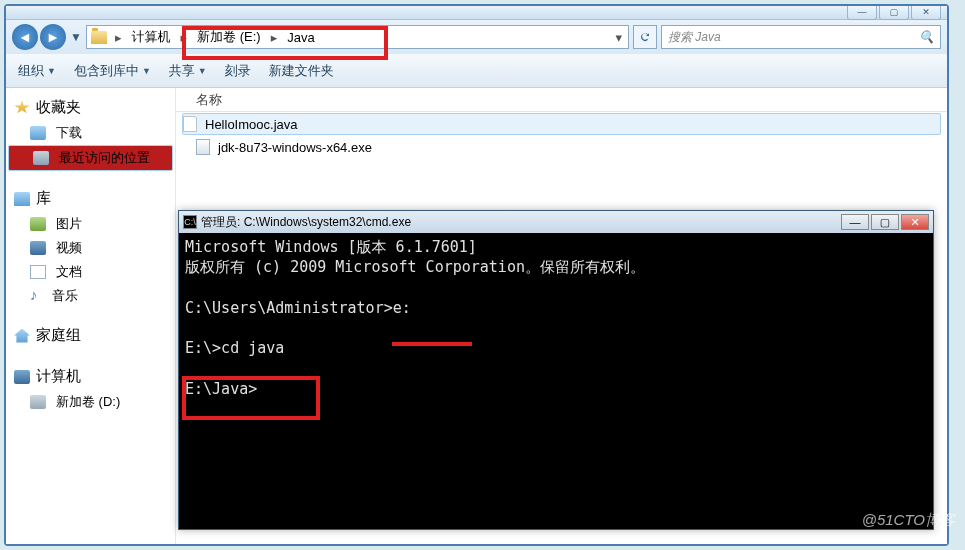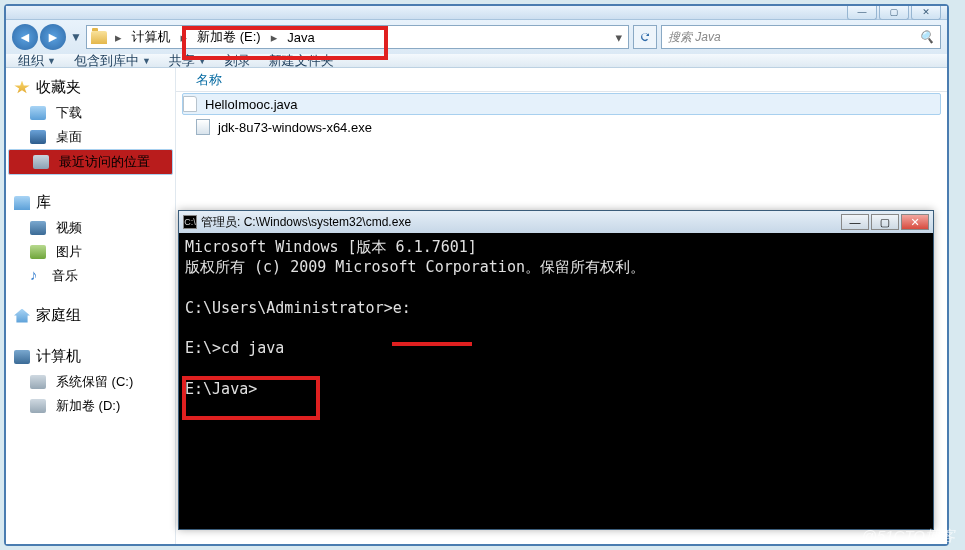--- a/index.html
+++ b/index.html
@@ -27,21 +27,21 @@
   .addr-seg { padding:0 6px; height:100%; display:flex; align-items:center; border-right:0; cursor:pointer; }
   .addr-chev { padding:0 4px; color:#555; }
   .folder-mini { width:16px; height:13px; margin:0 4px; background:linear-gradient(#f9e29c,#e4b74b); border-radius:2px 2px 0 0; position:relative; }
   .folder-mini::before { content:""; position:absolute; top:-3px; left:1px; width:6px; height:3px; background:#e4b74b; border-radius:1px 1px 0 0; }
   .addr-drop { margin-left:auto; padding:0 6px; color:#555; }
   .refresh-btn { width:24px; height:24px; border:1px solid #8aa9c4; background:#eef5fb; display:flex; align-items:center; justify-content:center; cursor:pointer; }
   .refresh-glyph { width:14px; height:14px; position:relative; }
   .refresh-glyph svg { width:14px; height:14px; }
   .searchbox { width:280px; height:24px; background:#fff; border:1px solid #8aa9c4; display:flex; align-items:center; padding:0 6px; color:#888; font-style:italic; }
   .searchbox .mag { margin-left:auto; color:#888; }
-  .toolbar { height:14px; background:linear-gradient(#f4f9fd,#dfeaf3); border-bottom:1px solid #bcd1e2; display:flex; align-items:center; gap:10px; padding:0 8px; font-size:13px; color:#1b3c5a; }
+  .toolbar { height:34px; background:linear-gradient(#f4f9fd,#dfeaf3); border-bottom:1px solid #bcd1e2; display:flex; align-items:center; gap:10px; padding:0 8px; font-size:13px; color:#1b3c5a; }
   .tool-item { display:flex; align-items:center; gap:3px; cursor:pointer; padding:2px 4px; }
   .dd { font-size:9px; color:#3a5c7a; }
   .body-row { flex:1; display:flex; background:#fff; min-height:0; }
   .sidebar { width:170px; border-right:1px solid #e0e8ef; padding:6px 0; overflow:hidden; }
   .sb-group-title { display:flex; align-items:center; gap:6px; padding:4px 8px; font-size:15px; }
   .sb-item { display:flex; align-items:center; gap:10px; padding:3px 8px 3px 24px; cursor:pointer; font-size:13px; }
   .sb-item.sel { background:#b91c1c; border:1px solid #a8d0ef; margin:0 2px; border-radius:2px; }
   .sb-space { height:14px; }
   .ico { width:16px; height:14px; display:inline-block; }
   .i-fav { background:linear-gradient(#f7d56a,#e2a730); clip-path:polygon(50% 0,61% 35%,98% 35%,68% 57%,79% 91%,50% 70%,21% 91%,32% 57%,2% 35%,39% 35%); }
@@ -50,35 +50,35 @@
   .i-recent { background:linear-gradient(#c9d4dd,#8aa0b2); border-radius:2px; }
   .i-lib { background:linear-gradient(#a8d4f5,#5ca0d8); border-radius:2px 2px 0 0; }
   .i-video { background:linear-gradient(#7aa8cf,#3b6b96); border-radius:2px; }
   .i-pic { background:linear-gradient(#b7d98e,#6fa53b); border-radius:2px; }
   .i-doc { background:#fff; border:1px solid #9cb2c4; }
   .i-music { width:12px; color:#3b82d0; font-size:15px; line-height:12px; }
   .i-home { background:linear-gradient(#a8d4f5,#5ca0d8); clip-path:polygon(50% 0,100% 50%,85% 50%,85% 100%,15% 100%,15% 50%,0 50%); }
   .i-pc { background:linear-gradient(#7aa8cf,#3b6b96); border-radius:2px; }
   .i-drive { background:linear-gradient(#cfd9e1,#97a8b5); border-radius:2px; }
   .content { flex:1; position:relative; }
-  .column-header { height:24px; border-bottom:1px solid #e0e6ec; display:flex; align-items:center; padding-left:20px; font-size:13px; color:#0369a1; }
+  .column-header { height:24px; border-bottom:1px solid #e0e6ec; display:flex; align-items:center; padding-left:20px; font-size:13px; color:#404040; }
   .file-row { display:flex; align-items:center; gap:8px; padding:3px 20px; font-size:13px; cursor:pointer; }
   .file-row.sel { background:#e5f1fb; border:1px solid #a8d0ef; border-radius:2px; margin:1px 6px; padding:2px 0; }
   .i-java { width:14px; height:16px; border:1px solid #b7c3cd; background:#fff; border-radius:0 3px 0 0; }
   .i-exe { width:14px; height:16px; background:linear-gradient(#fff,#d8e3ec); border:1px solid #9cb2c4; }
   .cmd-window { position:absolute; left:178px; top:210px; width:756px; height:320px; background:#000; border:1px solid #3a5c7a; box-shadow:0 0 8px rgba(0,0,0,0.3); display:flex; flex-direction:column; }
   .cmd-title { height:22px; background:linear-gradient(#e5eef7,#c6d7e7); display:flex; align-items:center; padding:0 4px; gap:4px; font-size:12px; }
   .cmd-icon { width:14px; height:14px; background:#000; border:1px solid #888; font-size:9px; color:#ccc; text-align:center; line-height:12px; }
   .cmd-ctrl { margin-left:auto; display:flex; gap:2px; }
   .cmd-btn { width:28px; height:16px; font-size:11px; line-height:14px; text-align:center; border:1px solid #888; background:linear-gradient(#f0f4f8,#cdd9e4); cursor:pointer; }
   .cmd-btn.close { background:linear-gradient(#f2a6a0,#d74b3f); color:#fff; }
   .cmd-body { flex:1; background:#000; color:#e0e0e0; font-family:"Consolas","NSimSun",monospace; font-size:15px; padding:4px 6px; white-space:pre; line-height:1.35; position:relative; }
   .hl-box { position:absolute; border:4px solid #e02020; }
   .hl-underline { position:absolute; border-bottom:4px solid #e02020; }
-  .watermark { position:absolute; right:10px; bottom:4px; color:rgba(255,255,255,0.65); font-size:15px; font-style:italic; pointer-events:none; }
+  .watermark { position:absolute; right:10px; bottom:20px; color:rgba(255,255,255,0.65); font-size:15px; font-style:italic; pointer-events:none; }
 </style>
 </head>
 <body>
 
 <div class="main-frame">
 <div class="explorer">
   <div class="titlebar">
     <div class="win-controls">
       <div class="win-btn">—</div>
       <div class="win-btn">▢</div>
@@ -136,58 +136,54 @@
   <div class="body-row">
     <div class="sidebar">
       <div class="sb-group-title">
             <span class="ico i-fav"></span>
             <span>收藏夹</span>
           </div>
       <div class="sb-item">
             <span class="ico i-fold-blue"></span>
             <span>下载</span>
           </div>
-      <div class="sb-item">
-            <span class="ico i-desktop"></span>
-            <span>桌面</span>
-          </div>
       <div class="sb-item sel">
             <span class="ico i-recent"></span>
             <span>最近访问的位置</span>
           </div>
       <div class="sb-space"></div>
       <div class="sb-group-title">
             <span class="ico i-lib"></span>
             <span>库</span>
           </div>
       <div class="sb-item">
+            <span class="ico i-pic"></span>
+            <span>图片</span>
+          </div>
+      <div class="sb-item">
             <span class="ico i-video"></span>
             <span>视频</span>
           </div>
       <div class="sb-item">
-            <span class="ico i-pic"></span>
-            <span>图片</span>
+            <span class="ico i-doc"></span>
+            <span>文档</span>
           </div>
       <div class="sb-item">
             <span class="ico i-music">♪</span>
             <span>音乐</span>
           </div>
       <div class="sb-space"></div>
       <div class="sb-group-title">
             <span class="ico i-home"></span>
             <span>家庭组</span>
           </div>
       <div class="sb-space"></div>
       <div class="sb-group-title">
             <span class="ico i-pc"></span>
             <span>计算机</span>
-          </div>
-      <div class="sb-item">
-            <span class="ico i-drive"></span>
-            <span>系统保留 (C:)</span>
           </div>
       <div class="sb-item">
             <span class="ico i-drive"></span>
             <span>新加卷 (D:)</span>
           </div>
     </div>
     <div class="content">
       <div class="column-header">名称</div>
       <div class="file-row sel">
             <span class="i-java"></span>

